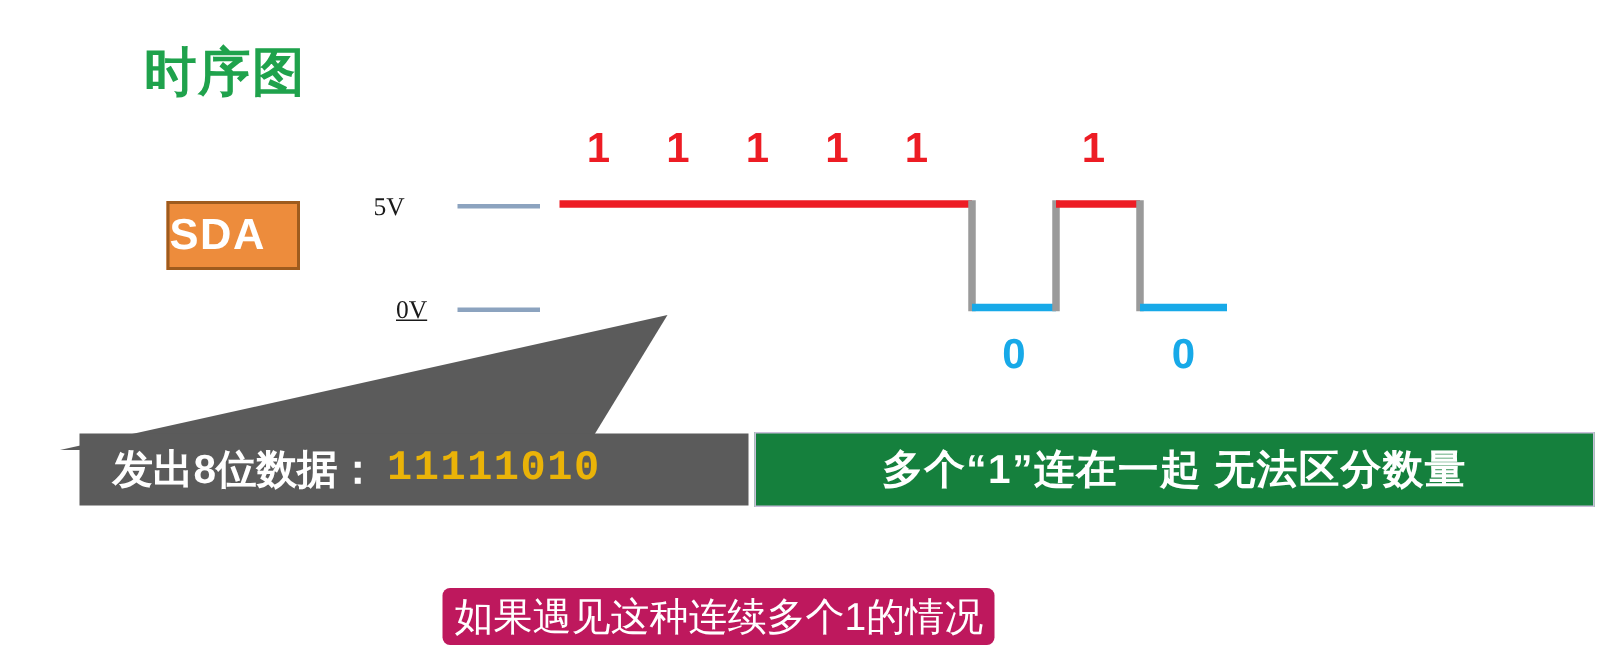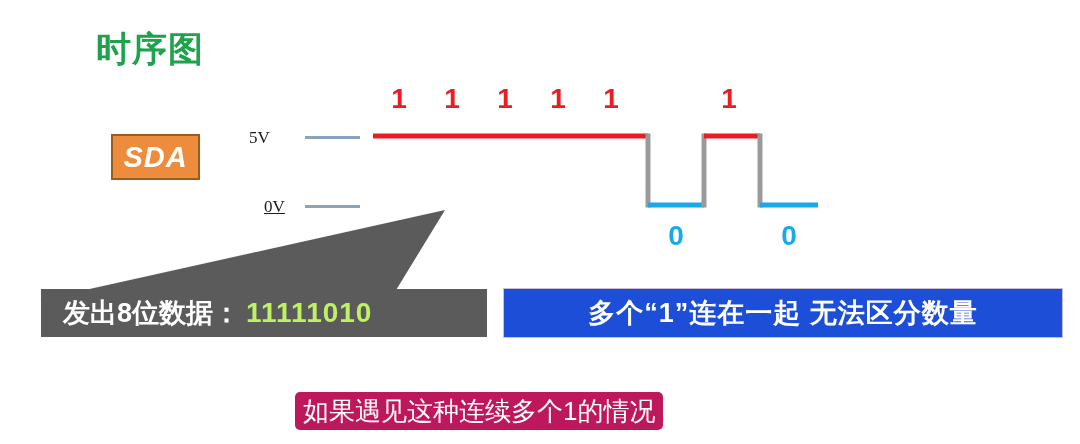--- a/index.html
+++ b/index.html
@@ -39,22 +39,21 @@
     position: absolute;
     left: 111px;
     top: 134px;
     width: 89px;
     height: 46px;
     background: #ED8C3C;
     border: 2px solid #9E5B1E;
     box-sizing: border-box;
     display: flex;
     align-items: center;
-    justify-content: center;
-    font-style: italic;
+    justify-content: flex-start;
   }
   #sda-box .sda-text {
     font-size: 29px;
     font-weight: bold;
     color: #FFFFFF;
     letter-spacing: 1px;
     line-height: 1;
   }
 
   
@@ -107,21 +106,21 @@
     position: absolute;
     left: 40px;
     top: 200px;
     width: 420px;
     height: 105px;
   }
 
   
   #data-box {
     position: absolute;
-    left: 41px;
+    left: 53px;
     top: 289px;
     width: 446px;
     height: 48px;
     background: #5B5B5B;
     display: flex;
     align-items: center;
     padding-left: 22px;
     box-sizing: border-box;
   }
   #data-box .label-cn {
@@ -236,24 +235,24 @@
       <div class="bit-digit bit-zero" style="left: 676px;">0</div>
       <div class="bit-digit bit-zero" style="left: 789px;">0</div>
     </div>
 
   <svg id="callout-arrow" viewBox="0 0 420 105" width="420" height="105">
     <polygon id="arrow-poly" points="0,100 405,10 350,100" fill="#5B5B5B"></polygon>
   </svg>
 
   <div id="data-box" style="background: rgb(91, 91, 91);">
     <span class="label-cn">发出8位数据：</span>
-    <span class="label-bits" style="color: #bef264;">11111010</span>
-  </div>
-
-  <div id="note-box" style="background: #1d4ed8;">
+    <span class="label-bits" style="color: #eab308; font-family: Liberation Mono, monospace;">11111010</span>
+  </div>
+
+  <div id="note-box" style="background: #15803d;">
     <span class="note-text">多个“1”连在一起  无法区分数量</span>
   </div>
 
   <div id="caption-box">
     <span class="caption-text">如果遇见这种连续多个1的情况</span>
   </div>
 
 
 </div>
 

